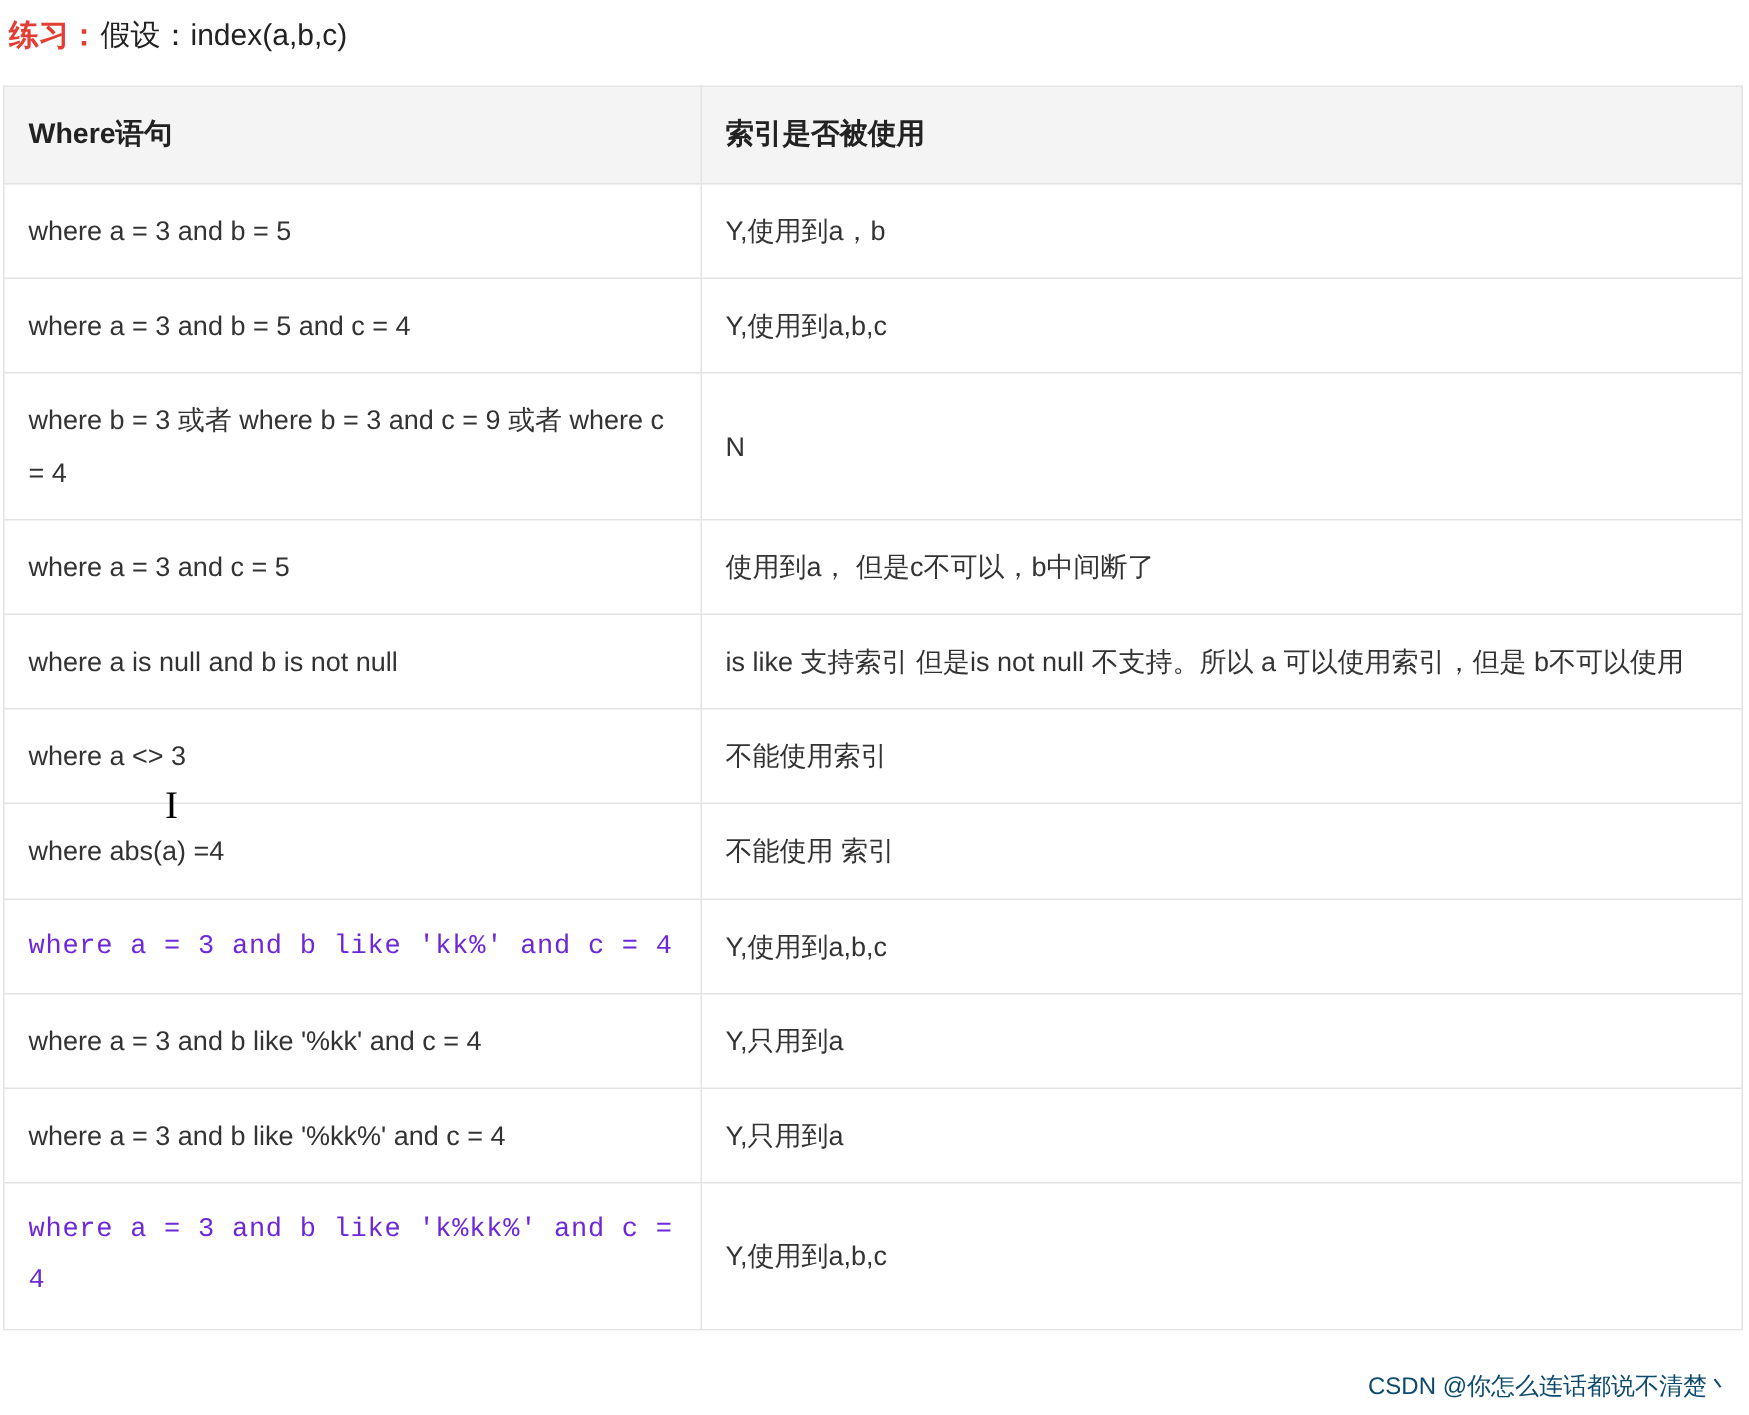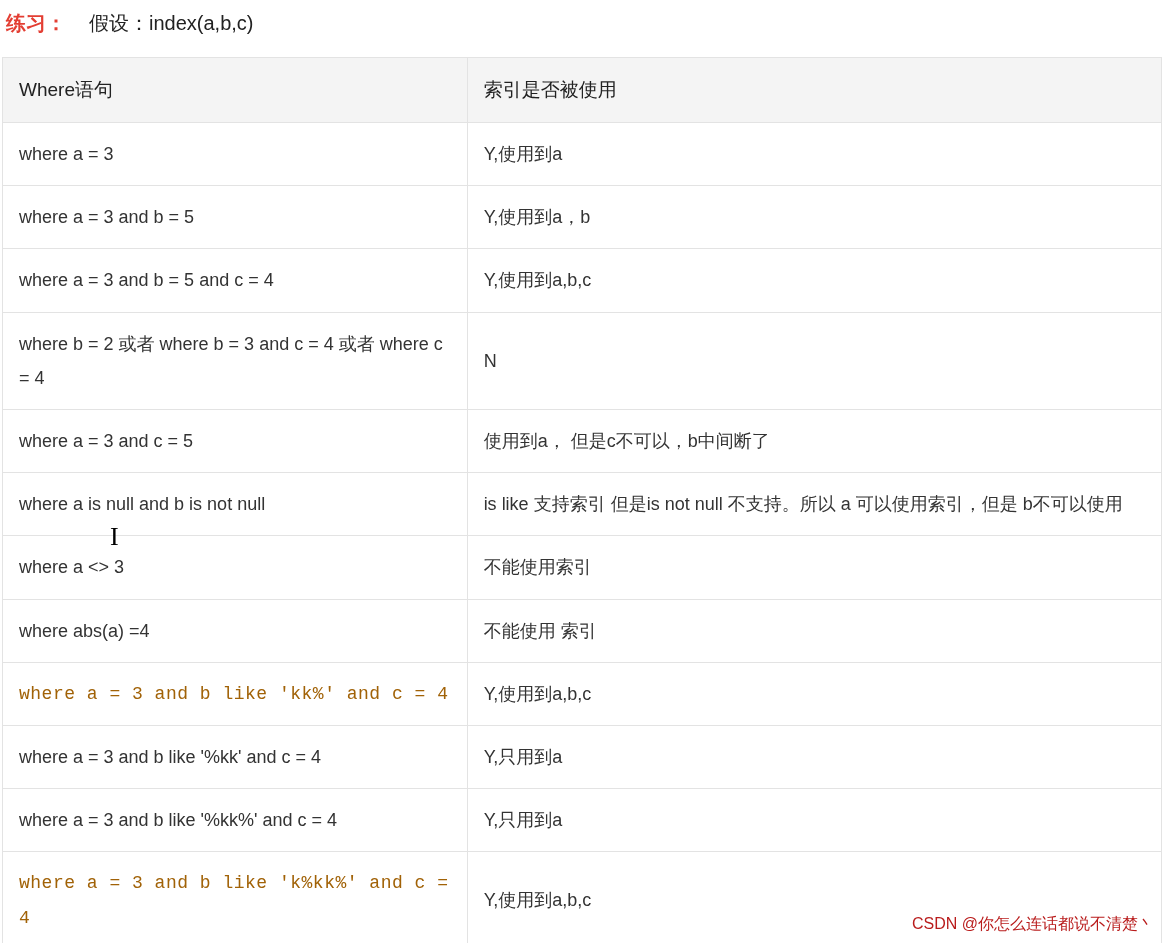--- a/index.html
+++ b/index.html
@@ -7,21 +7,21 @@
       width: 1166px;
       font-family: "Microsoft YaHei", "PingFang SC", Arial, sans-serif;
       background: #ffffff;
       color: #333333;
       font-size: 18px;
     }
     .header-row {
       padding: 10px 12px 20px 6px;
       display: flex;
       align-items: center;
-      gap: 23px;
+      gap: 1px;
     }
     .label-prefix {
       font-weight: 700;
       color: #e33e33;
       font-size: 20px;
     }
     .label-body {
       font-size: 20px;
       color: #222;
     }
@@ -34,35 +34,35 @@
       border: 1px solid #e3e3e3;
       padding: 14px 16px;
       text-align: left;
       vertical-align: middle;
       line-height: 1.9;
     }
     col.col-left { width: 465px; }
     col.col-right { width: 695px; }
     thead th {
       background: #f4f4f4;
-      font-weight: 400;
+      font-weight: 700;
       font-size: 19px;
       color: #222;
     }
     .code-mark {
       font-family: Consolas, "Courier New", monospace;
-      color: #a16207;
+      color: #6d28d9;
       letter-spacing: 0.5px;
     }
     .watermark {
       position: fixed;
       right: 12px;
       bottom: 8px;
       font-size: 16px;
-      color: #b91c1c;
+      color: #0c4a6e;
       pointer-events: none;
       user-select: none;
     }
     .cursor-mark {
       position: absolute;
       left: 110px;
       top: 522px;
       font-family: serif;
       font-size: 26px;
       color: #000;
@@ -83,33 +83,29 @@
       <col class="col-right">
   </colgroup>
   <thead>
     <tr>
       <th>Where语句</th>
       <th>索引是否被使用</th>
     </tr>
   </thead>
   <tbody id="tbody">
       <tr>
-        <td>where a = 3</td>
-        <td>Y,使用到a</td>
-      </tr>
-      <tr>
         <td>where a = 3 and b = 5</td>
         <td>Y,使用到a，b</td>
       </tr>
       <tr>
         <td>where a = 3 and b = 5 and c = 4</td>
         <td>Y,使用到a,b,c</td>
       </tr>
       <tr>
-        <td>where b = 2 或者 where b = 3 and c = 4 或者 where c = 4</td>
+        <td>where b = 3 或者 where b = 3 and c = 9 或者 where c = 4</td>
         <td>N</td>
       </tr>
       <tr>
         <td>where a = 3 and c = 5</td>
         <td>使用到a， 但是c不可以，b中间断了</td>
       </tr>
       <tr>
         <td>where a is  null and b is not null</td>
         <td>is like 支持索引  但是is not null 不支持。所以 a 可以使用索引，但是 b不可以使用</td>
       </tr>

